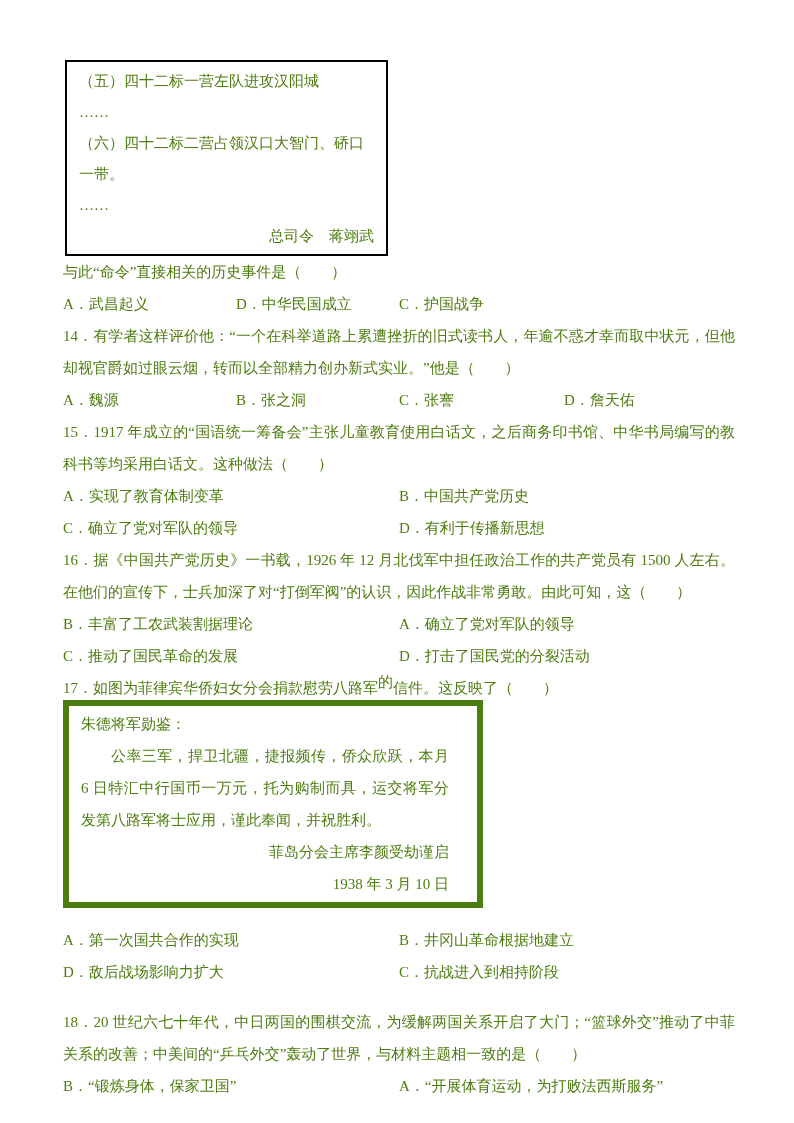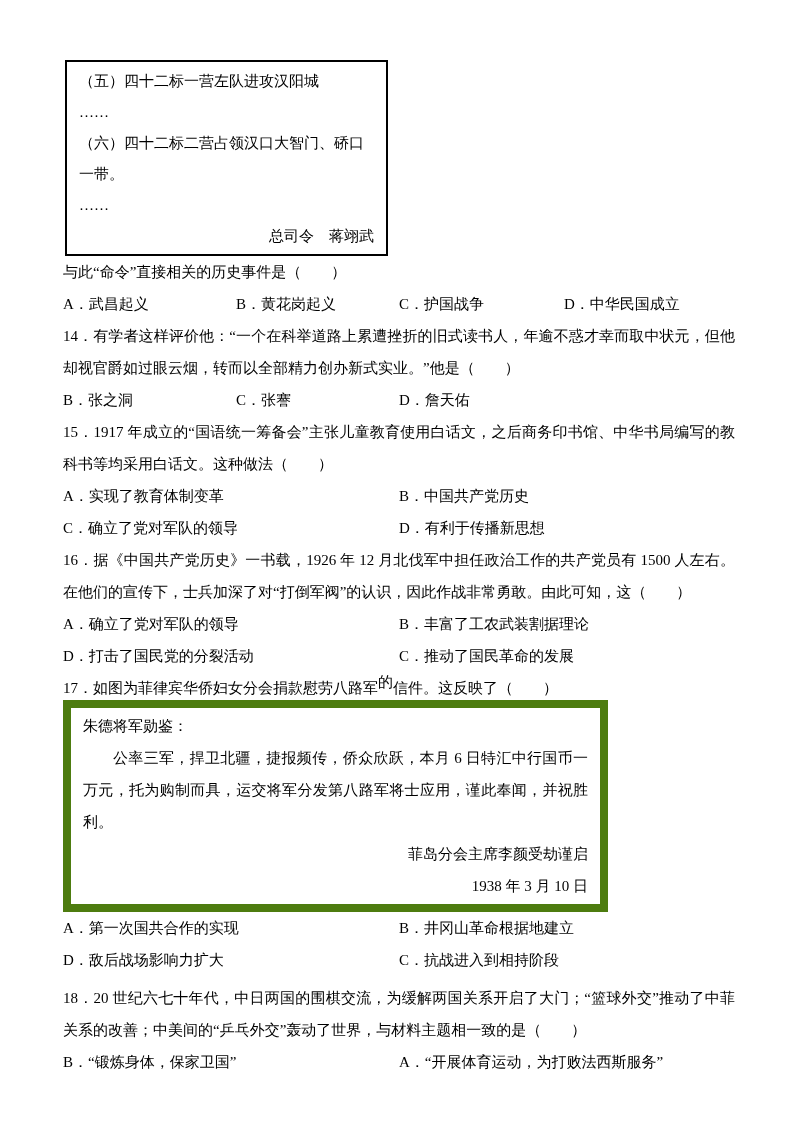--- a/index.html
+++ b/index.html
@@ -1,19 +1,19 @@
 <!DOCTYPE html>
 <html><head>
 <meta charset="utf-8">
 <style>
   * { margin: 0; padding: 0; box-sizing: border-box; }
   html, body { background: #e8e8e8; }
   .page {
     width: 794px; height: 1123px;
-    background: #ffffff; color: #000000;
+    background: #ffffff; color: #4d7c0f;
     font-family: "Liberation Serif", "DejaVu Serif", serif;
     font-size: 15px; line-height: 32px;
     margin: 0 auto; overflow: hidden;
   }
   .content { padding: 60px 59px 0 63px; }
   p { margin: 0; }
 
   .command-box {
     width: 323px; margin-left: 2px;
     border: 2px solid #000000;
@@ -27,78 +27,78 @@
   .opts { display: flex; align-items: flex-end; }
   .opts .opt { display: block; }
   .cols4 .opt:nth-child(1) { width: 173px; }
   .cols4 .opt:nth-child(2) { width: 163px; }
   .cols4 .opt:nth-child(3) { width: 165px; }
   .cols4 .opt:nth-child(4) { flex: 1; }
   .cols2 .opt:nth-child(1) { width: 336px; }
   .cols2 .opt:nth-child(2) { flex: 1; }
 
   .letter-box {
-    width: 545px; margin-top: -4px;
-    border: 8px solid #4d7c0f;
-    padding: 2px 12px 2px 12px;
+    width: 420px; margin-top: -4px;
+    border: 6px solid #4d7c0f;
+    padding: 2px 28px 2px 12px;
   }
   .letter-body { text-indent: 2em; text-align: justify; }
 
   .sup { position: relative; top: -6px; }
 
-  .q17-opts-first { }
-  .q18-stem { margin-top: 6px; font-family: Liberation Serif, serif; }
+  .q17-opts-first { margin-top: 16px; }
+  .q18-stem { margin-top: 18px; font-family: Liberation Serif, serif; }
 </style>
 </head>
 <body>
 
 <div class="page">
   <div class="content">
 
     <div class="command-box">
       <p>（五）四十二标一营左队进攻汉阳城</p>
       <p>……</p>
       <p>（六）四十二标二营占领汉口大智门、硚口一带。</p>
       <p>……</p>
       <p class="sig">总司令　蒋翊武</p>
     </div>
 
     <p class="stem">与此“命令”直接相关的历史事件是（　　）</p>
     <div class="opts cols4">
       <span class="opt">A．武昌起义</span>
-      <span class="opt">B．黄花岗起义</span>
+      <span class="opt">D．中华民国成立</span>
       <span class="opt">C．护国战争</span>
-      <span class="opt">D．中华民国成立</span>
     </div>
 
     <p class="stem">14．有学者这样评价他：“一个在科举道路上累遭挫折的旧式读书人，年逾不惑才幸而取中状元，但他却视官爵如过眼云烟，转而以全部精力创办新式实业。”他是（　　）</p>
     <div class="opts cols4">
+      <span class="opt">A．魏源</span>
       <span class="opt">B．张之洞</span>
       <span class="opt">C．张謇</span>
       <span class="opt">D．詹天佑</span>
     </div>
 
     <p class="stem">15．1917 年成立的“国语统一筹备会”主张儿童教育使用白话文，之后商务印书馆、中华书局编写的教科书等均采用白话文。这种做法（　　）</p>
     <div class="opts cols2">
       <span class="opt">A．实现了教育体制变革</span>
       <span class="opt">B．中国共产党历史</span>
     </div>
     <div class="opts cols2">
       <span class="opt">C．确立了党对军队的领导</span>
       <span class="opt">D．有利于传播新思想</span>
     </div>
 
     <p class="stem">16．据《中国共产党历史》一书载，1926 年 12 月北伐军中担任政治工作的共产党员有 1500 人左右。在他们的宣传下，士兵加深了对“打倒军阀”的认识，因此作战非常勇敢。由此可知，这（　　）</p>
     <div class="opts cols2">
+      <span class="opt">B．丰富了工农武装割据理论</span>
       <span class="opt">A．确立了党对军队的领导</span>
-      <span class="opt">B．丰富了工农武装割据理论</span>
     </div>
     <div class="opts cols2">
+      <span class="opt">C．推动了国民革命的发展</span>
       <span class="opt">D．打击了国民党的分裂活动</span>
-      <span class="opt">C．推动了国民革命的发展</span>
     </div>
 
     <p class="stem"><span>17．如图为菲律宾华侨妇女分会捐款慰劳八路军</span><span class="sup">的</span><span>信件。这反映了（　　）</span></p>
 
     <div class="letter-box">
       <p>朱德将军勋鉴：</p>
       <p class="letter-body">公率三军，捍卫北疆，捷报频传，侨众欣跃，本月 6 日特汇中行国币一万元，托为购制而具，运交将军分发第八路军将士应用，谨此奉闻，并祝胜利。</p>
       <p class="sig">菲岛分会主席李颜受劫谨启</p>
       <p class="sig">1938 年 3 月 10 日</p>
     </div>

